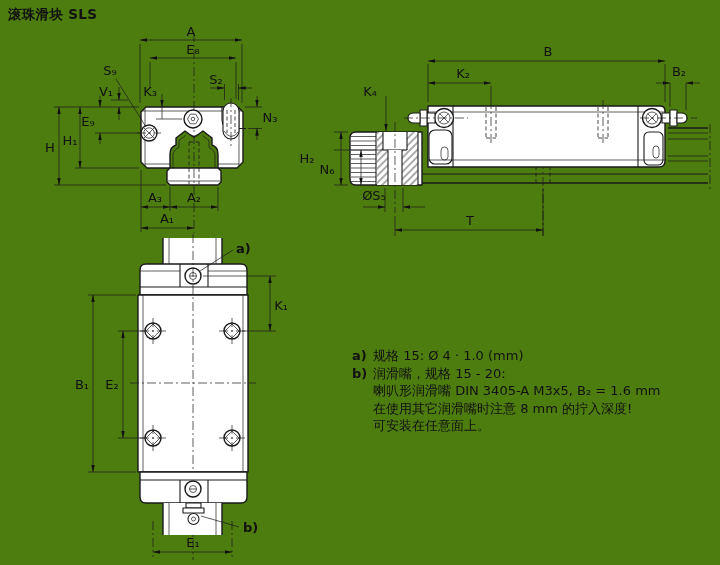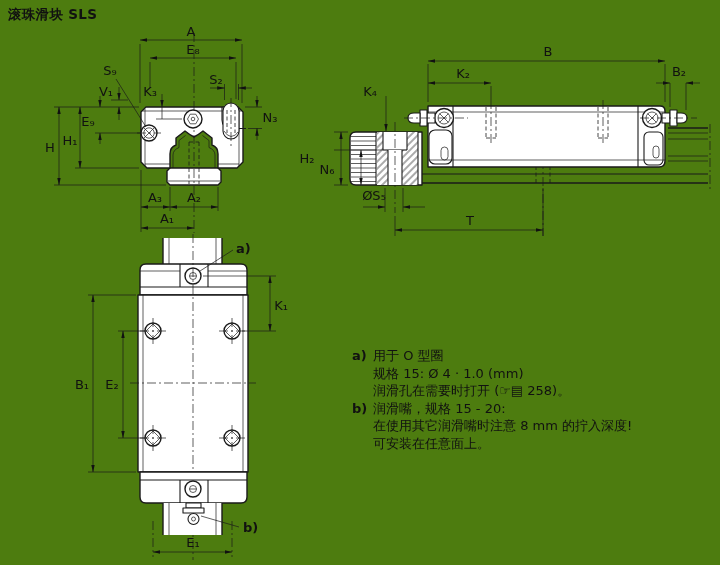--- a/index.html
+++ b/index.html
@@ -371,27 +371,26 @@
         <line class="th" x1="153" y1="552" x2="232" y2="552" marker-start="url(#ar)" marker-end="url(#ar)"></line>
         <text class="dim" x="193" y="547" text-anchor="middle">E₁</text>
       </g>
     </g>
   </svg>
 
   <div class="notes">
     <div class="note-row">
       <span class="note-marker">a)</span>
       <div class="note-lines">
-        <div>用于 O 型圈</div>
         <div>规格 15: Ø 4 · 1.0 (mm)</div>
-        <div>润滑孔在需要时打开 (☞▤ 258)。</div>
       </div>
     </div>
     <div class="note-row">
       <span class="note-marker">b)</span>
       <div class="note-lines">
         <div>润滑嘴，规格 15 - 20:</div>
+        <div>喇叭形润滑嘴 DIN 3405-A M3x5, B₂ = 1.6 mm</div>
         <div>在使用其它润滑嘴时注意 8 mm 的拧入深度!</div>
         <div>可安装在任意面上。</div>
       </div>
     </div>
   </div>
 </div>
 
 </body></html>

